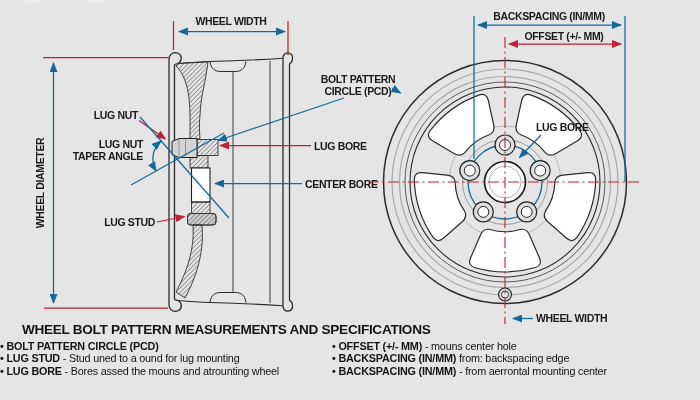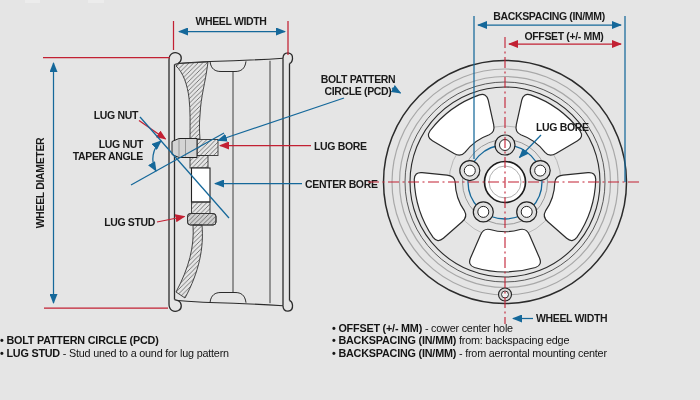--- a/index.html
+++ b/index.html
@@ -213,25 +213,27 @@
 
       <g>
         <text class="lbl" x="536" y="322">WHEEL WIDTH</text>
         <line class="blue-ln" x1="533" y1="318.5" x2="513" y2="318.5" marker-end="url(#mb)"></line>
       </g>
     </g>
   </svg>
 
   
   <div class="specs">
+    <h2 class="specs-heading">WHEEL BOLT PATTERN MEASUREMENTS AND SPECIFICATIONS</h2>
     <div class="specs-cols">
       <ul class="spec-list col-left">
         <li><b>BOLT PATTERN CIRCLE (PCD)</b> <span></span></li>
-        <li><b>LUG STUD</b> <span>- Stud uned to a ound for lug pattern</span></li>
+        <li><b>LUG STUD</b> <span>- Stud uned to a ound for lug mounting</span></li>
+        <li><b>LUG BORE</b> <span>- Bores assed the mouns and atrounting wheel</span></li>
       </ul>
       <ul class="spec-list col-right">
-        <li><b>OFFSET (+/- MM)</b> <span>- cower center hole</span></li>
+        <li><b>OFFSET (+/- MM)</b> <span>- mouns center hole</span></li>
         <li><b>BACKSPACING (IN/MM)</b> <span>from: backspacing edge</span></li>
         <li><b>BACKSPACING (IN/MM)</b> <span>- from aerrontal mounting center</span></li>
       </ul>
     </div>
   </div>
 </div>
 
 </body></html>

